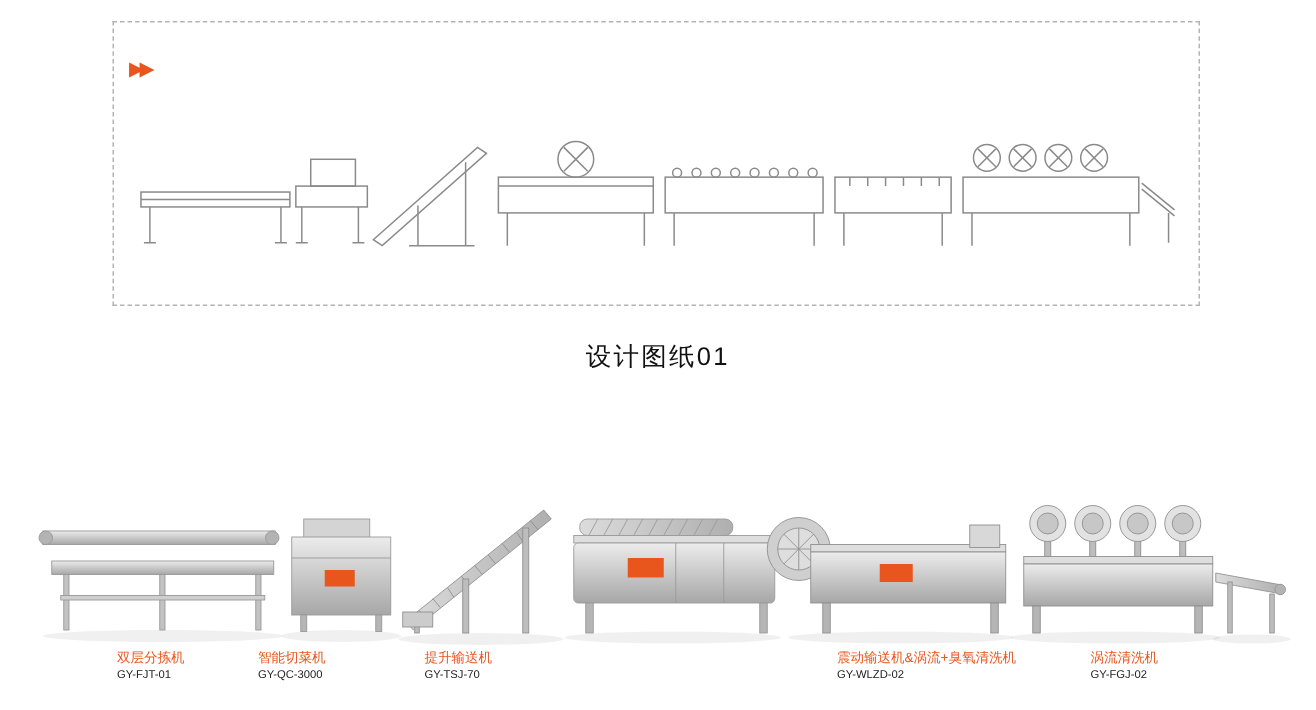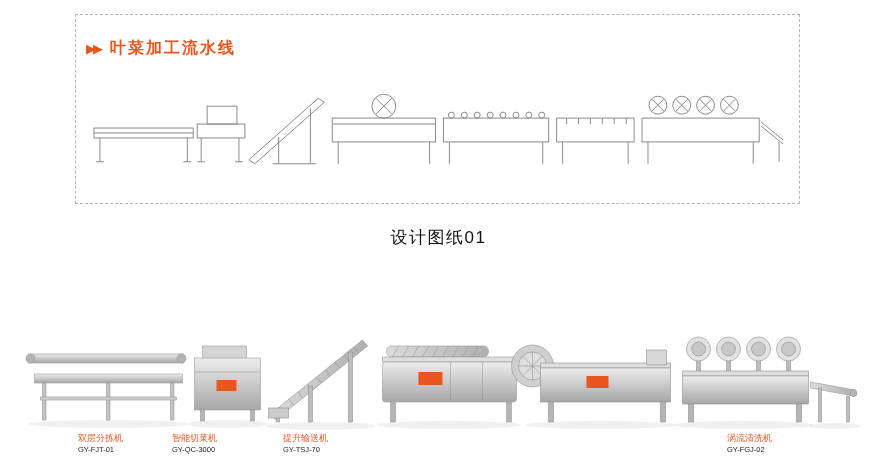--- a/index.html
+++ b/index.html
@@ -34,21 +34,20 @@
 </style>
 </head>
 <body>
 
 <div class="page">
 
   <div class="dashed-box"></div>
 
   <div class="box-title">
     <span class="marker">▶▶</span>
-    <span>叶菜加工流水线</span>
   </div>
 
   <svg class="schematic-svg" viewBox="0 0 700 100">
     <g stroke="#8a8a8a" stroke-width="1" fill="none">
 
       <g>
         <rect x="4" y="46" width="100" height="10"></rect>
         <line x1="4" y1="51" x2="104" y2="51"></line>
         <line x1="10" y1="56" x2="10" y2="80"></line>
         <line x1="98" y1="56" x2="98" y2="80"></line>
@@ -261,18 +260,22 @@
     <div class="m-model">GY-FJT-01</div>
   </div>
   <div class="machine-label" style="left:172px">
     <div class="m-name">智能切菜机</div>
     <div class="m-model">GY-QC-3000</div>
   </div>
   <div class="machine-label" style="left:283px">
     <div class="m-name">提升输送机</div>
     <div class="m-model">GY-TSJ-70</div>
   </div>
+  <div class="machine-label" style="left:558px">
+    <div class="m-name">震动输送机&amp;涡流+臭氧清洗机</div>
+    <div class="m-model">GY-WLZD-02</div>
+  </div>
   <div class="machine-label" style="left:727px">
     <div class="m-name">涡流清洗机</div>
     <div class="m-model">GY-FGJ-02</div>
   </div>
 
 </div>
 
 </body></html>

